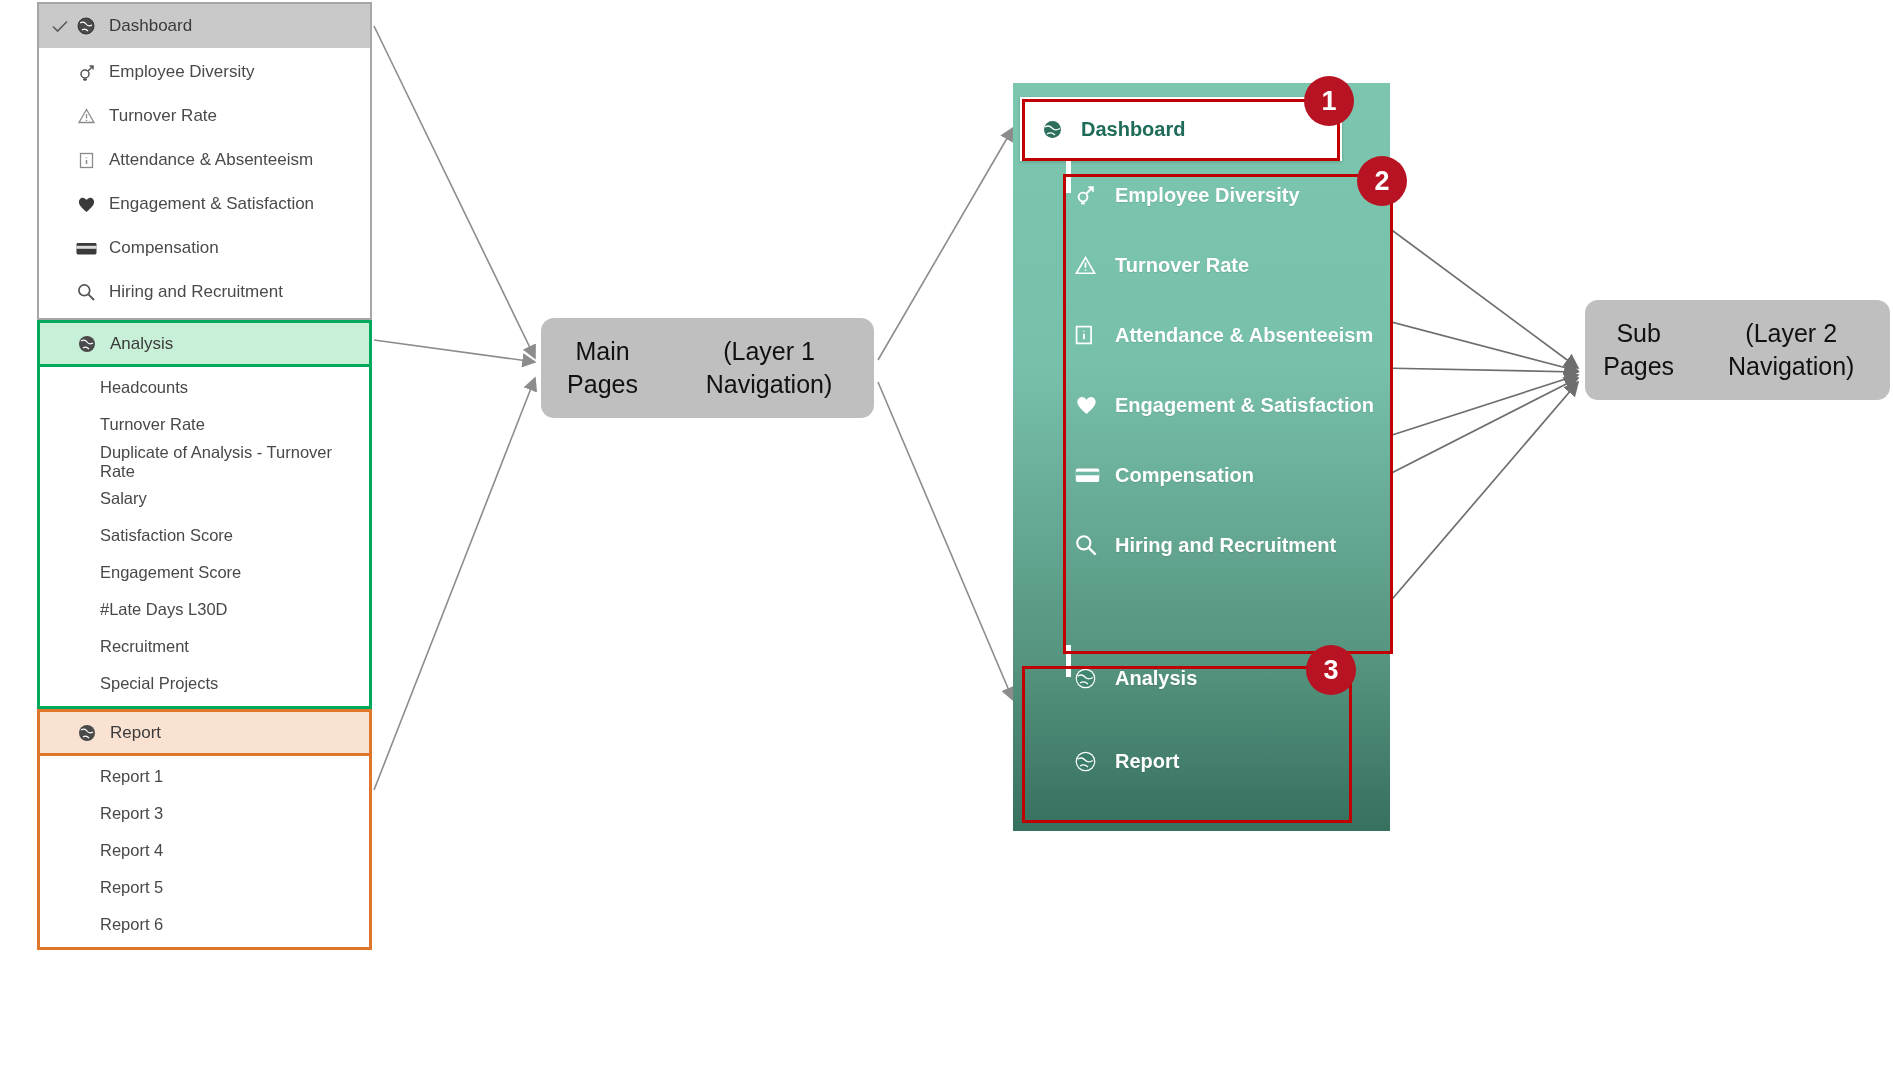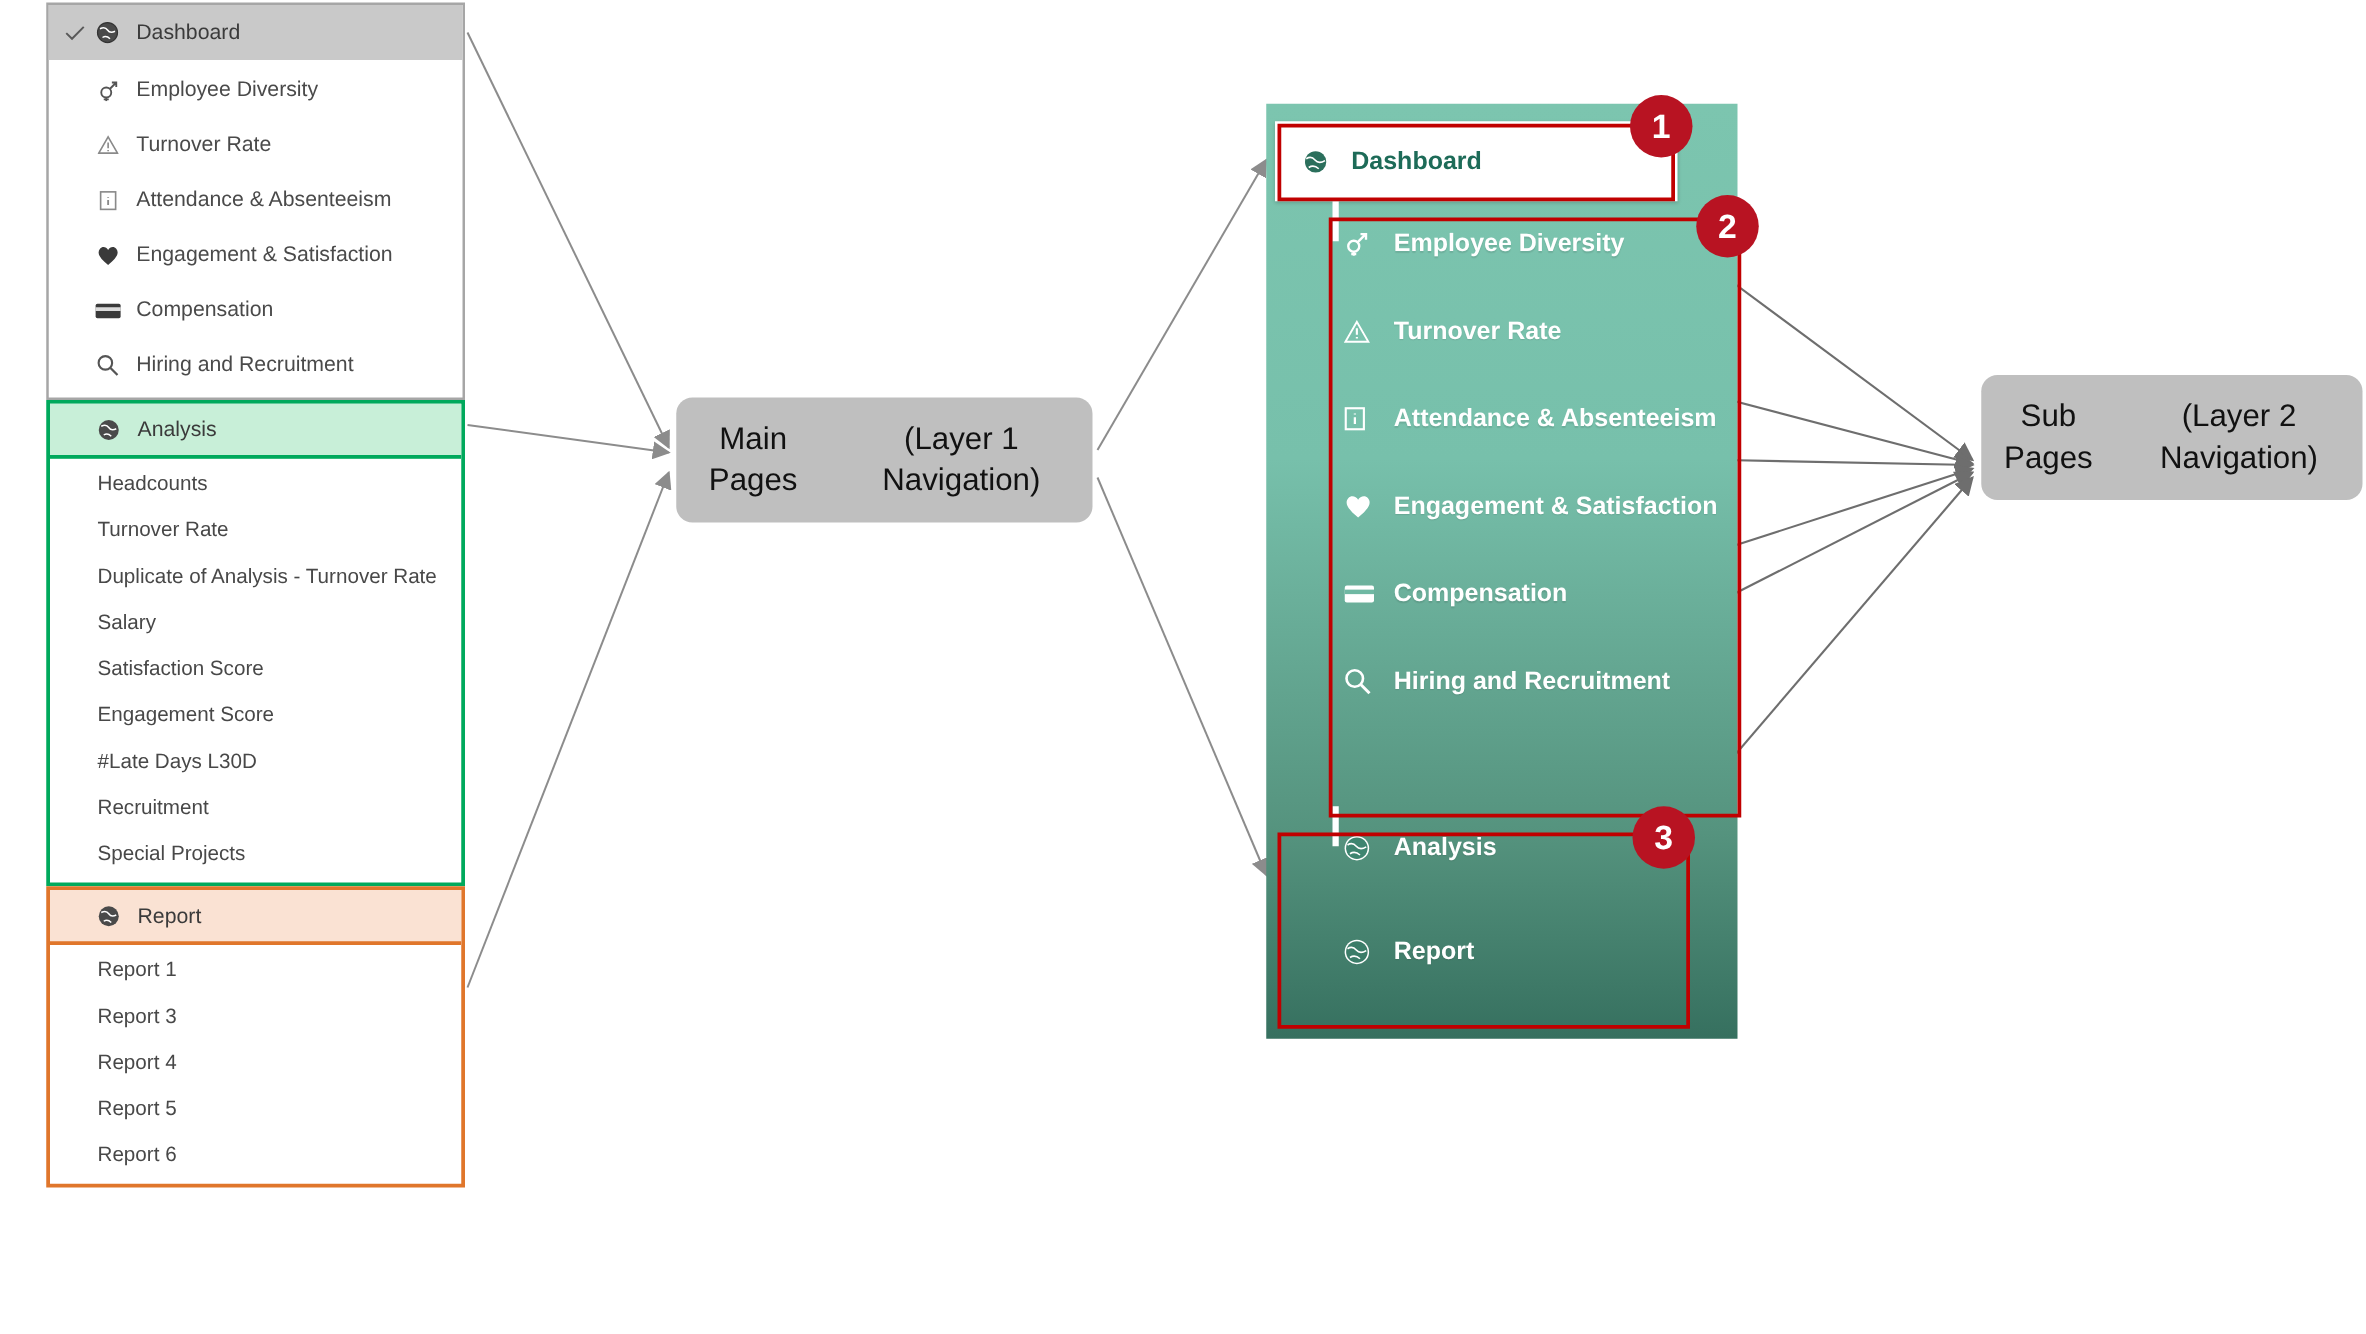--- a/index.html
+++ b/index.html
@@ -36,21 +36,21 @@
   .nav-row{
     height:44px;display:flex;align-items:center;box-sizing:border-box;
     padding-left:10px;font-size:17px;color:#4a4a4a;
   }
   .nav-ico{
     width:30px;min-width:30px;display:flex;align-items:center;justify-content:center;
     margin-right:8px;color:#555;
   }
   .nav-ico svg{display:block;}
   .chk{width:22px;min-width:22px;display:flex;align-items:center;justify-content:center;color:#5a5a5a;}
-  .sub-row{height:37px;display:flex;align-items:center;padding-left:38px;font-size:16.5px;color:#484848;box-sizing:border-box;}
+  .sub-row{height:37px;display:flex;align-items:center;padding-left:60px;font-size:16.5px;color:#484848;box-sizing:border-box;}
 
   
   #teal-panel{
     position:absolute;left:1013px;top:83px;width:377px;height:748px;z-index:3;
     background:linear-gradient(180deg,#7cc5af 0%,#77c0ab 38%,#55937e 78%,#36705f 100%);
   }
   #dash-card{
     position:absolute;left:1020px;top:97px;width:322px;height:64px;z-index:5;
     background:#ffffff;display:flex;align-items:center;padding-left:22px;
     box-sizing:border-box;font-size:20px;color:#1d6b58;font-weight:600;

